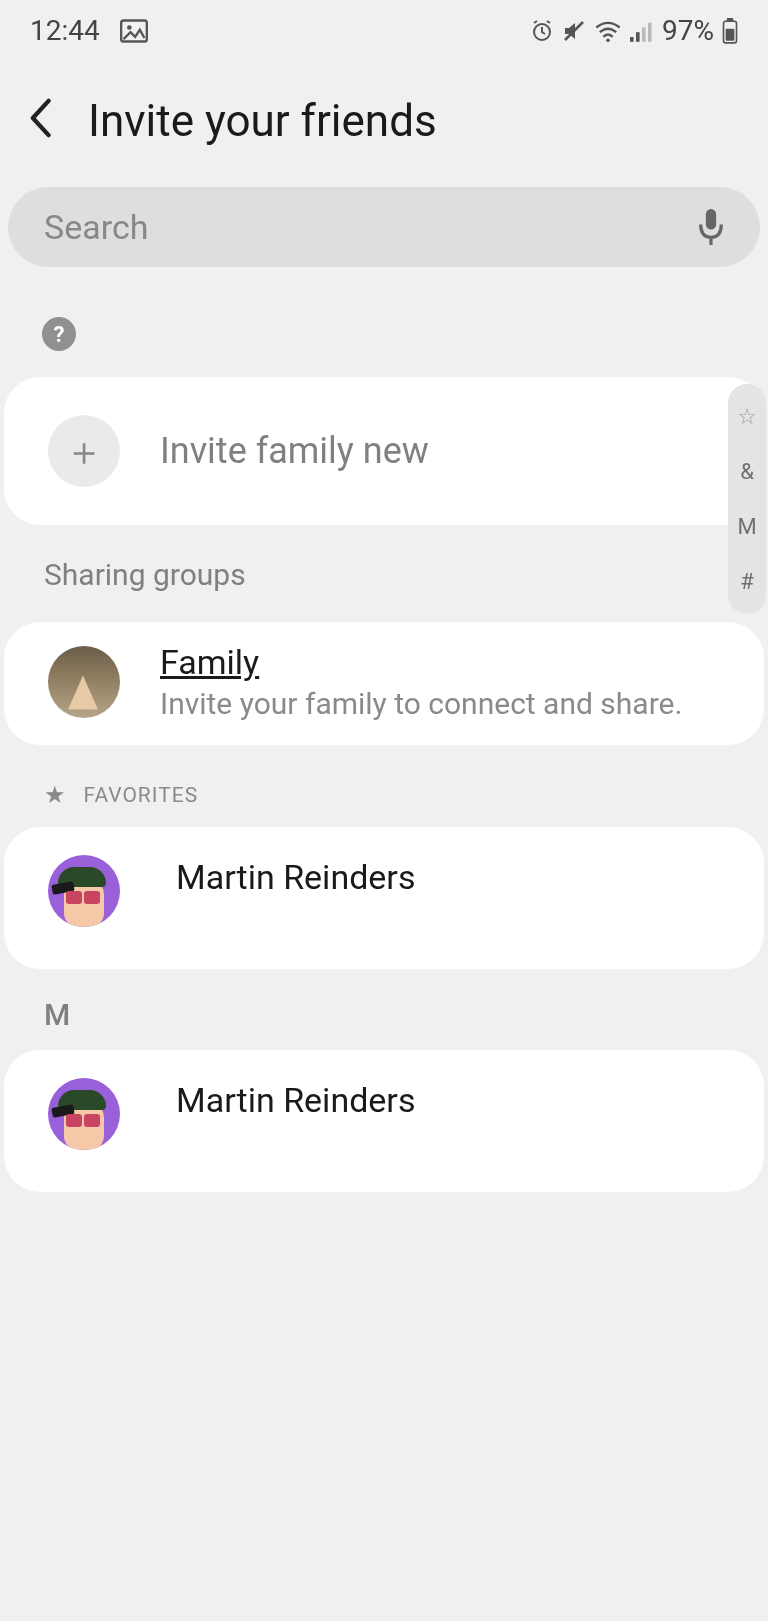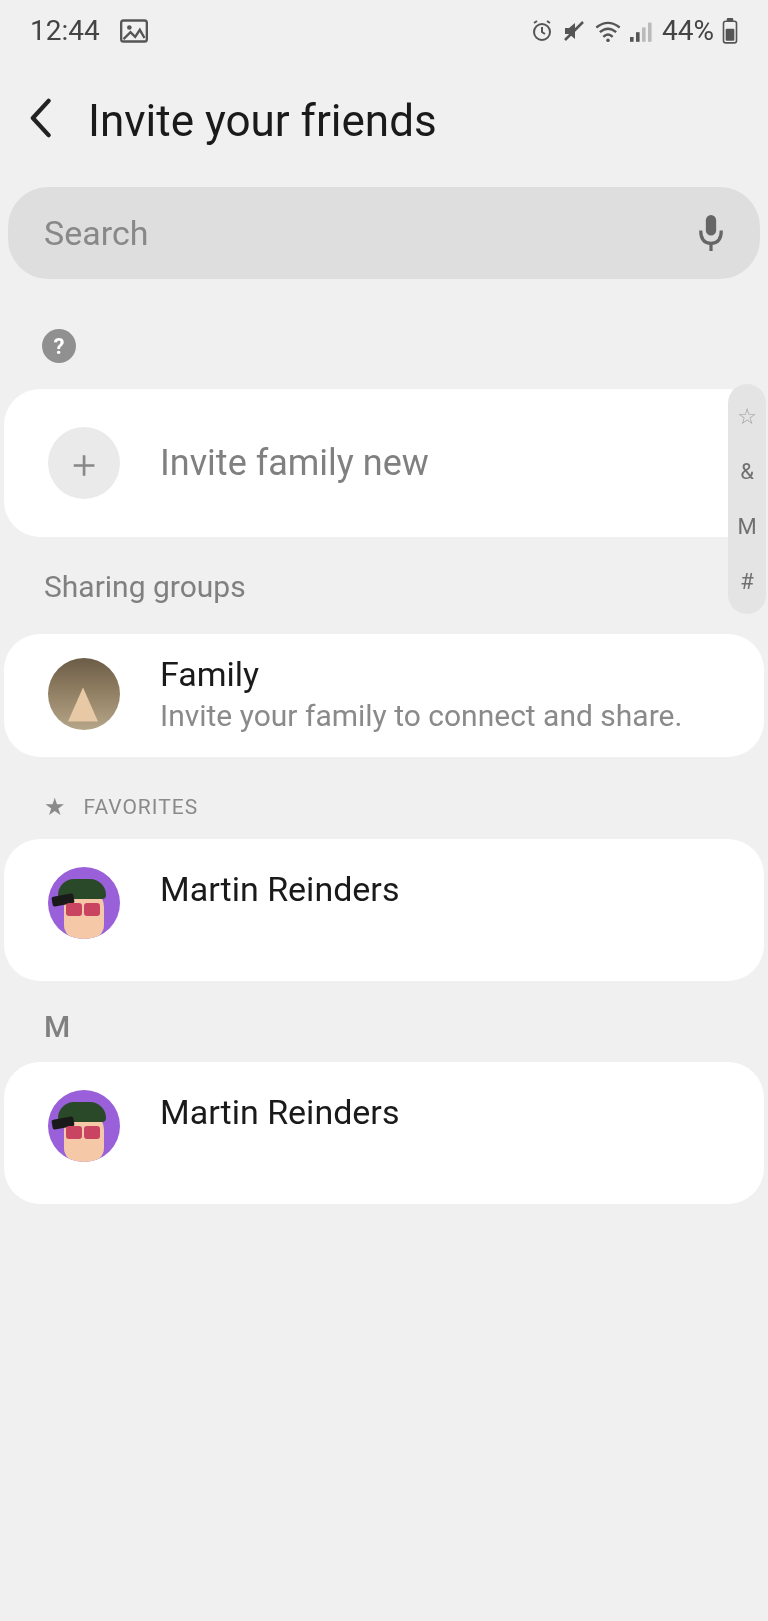--- a/index.html
+++ b/index.html
@@ -48,21 +48,21 @@
     }
     .header-title {
       font-size: 44px;
       color: #1a1a1a;
       font-weight: 400;
     }
     .search-bar {
       margin: 10px 8px 0;
       background: #dedede;
       border-radius: 40px;
-      height: 92px;
+      height: 80px;
       display: flex;
       align-items: center;
       padding: 0 36px 0 36px;
     }
     .search-placeholder {
       flex: 1;
       font-size: 34px;
       color: #888;
     }
     .mic-icon {
@@ -150,20 +150,21 @@
       clip-path: polygon(50% 0%, 100% 100%, 0% 100%);
     }
     .group-text {
       display: flex;
       flex-direction: column;
       gap: 4px;
     }
     .group-title {
       font-size: 34px;
       color: #1a1a1a;
+      text-decoration: underline;
     }
     .group-sub {
       font-size: 30px;
       color: #8a8a8a;
     }
     .favorites-header {
       display: flex;
       align-items: center;
       gap: 18px;
       padding: 36px 44px 18px;
@@ -173,21 +174,21 @@
       font-size: 24px;
     }
     .fav-label {
       font-size: 21px;
       letter-spacing: 1px;
       font-weight: 400;
     }
     .contact-row {
       display: flex;
       align-items: flex-start;
-      gap: 40px;
+      gap: 56px;
       padding: 28px 44px 30px;
     }
     .contact-avatar {
       width: 72px;
       height: 72px;
       border-radius: 50%;
       background: #9960d9;
       position: relative;
       overflow: hidden;
       flex-shrink: 0;
@@ -303,21 +304,21 @@
       <path d="M5 10 Q12 4 19 10" stroke="#555" stroke-width="2"></path>
       <path d="M8 14 Q12 10 16 14" stroke="#555" stroke-width="2"></path>
       <circle cx="12" cy="17" r="1.5" fill="#555"></circle>
     </svg>
     <svg width="24" height="22" viewBox="0 0 20 18" fill="#555">
       <rect x="0" y="14" width="3" height="4"></rect>
       <rect x="5" y="10" width="3" height="8"></rect>
       <rect x="10" y="6" width="3" height="12" fill="#bbb"></rect>
       <rect x="15" y="2" width="3" height="16" fill="#bbb"></rect>
     </svg>
-    <span>44%</span>
+    <span>97%</span>
     <svg width="16" height="26" viewBox="0 0 14 24" fill="#555">
       <rect x="4" y="0" width="6" height="3" rx="1"></rect>
       <rect x="1" y="3" width="12" height="20" rx="2" fill="none" stroke="#555" stroke-width="1.5"></rect>
       <rect x="3" y="10" width="8" height="11" rx="1"></rect>
     </svg>
   </div>
 </div>
 
 <div class="header">
   <span class="back-chevron">

